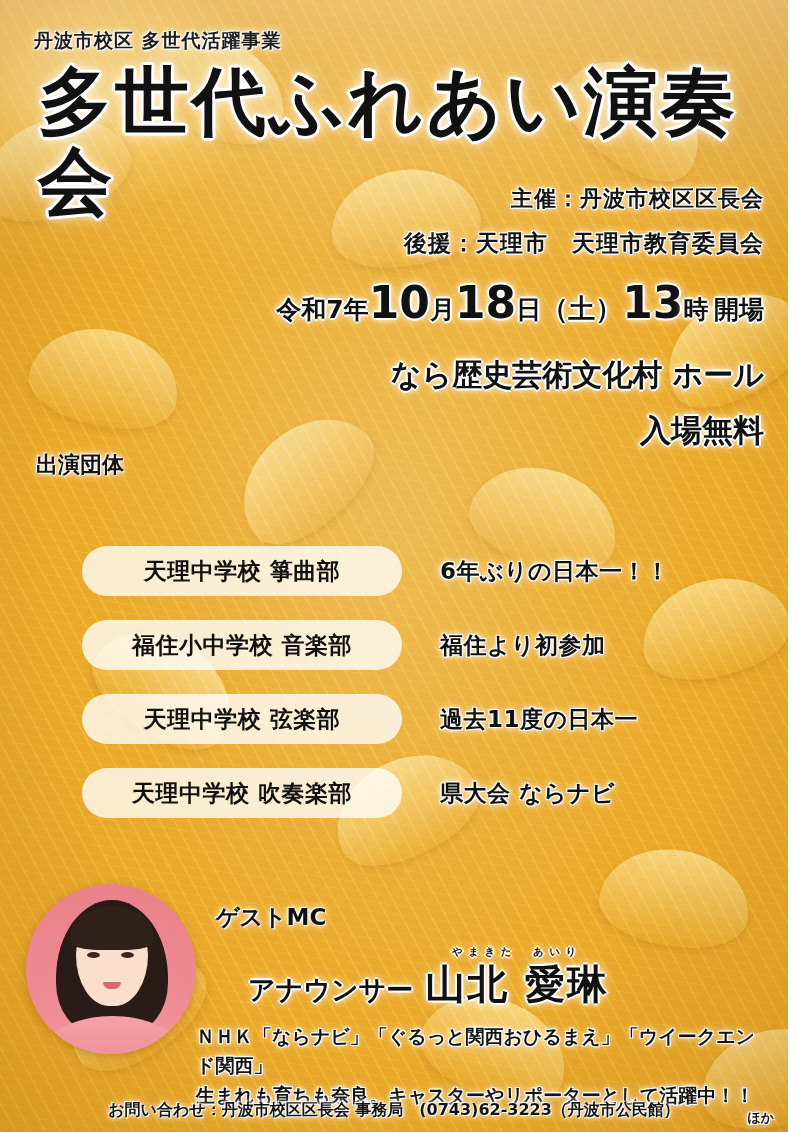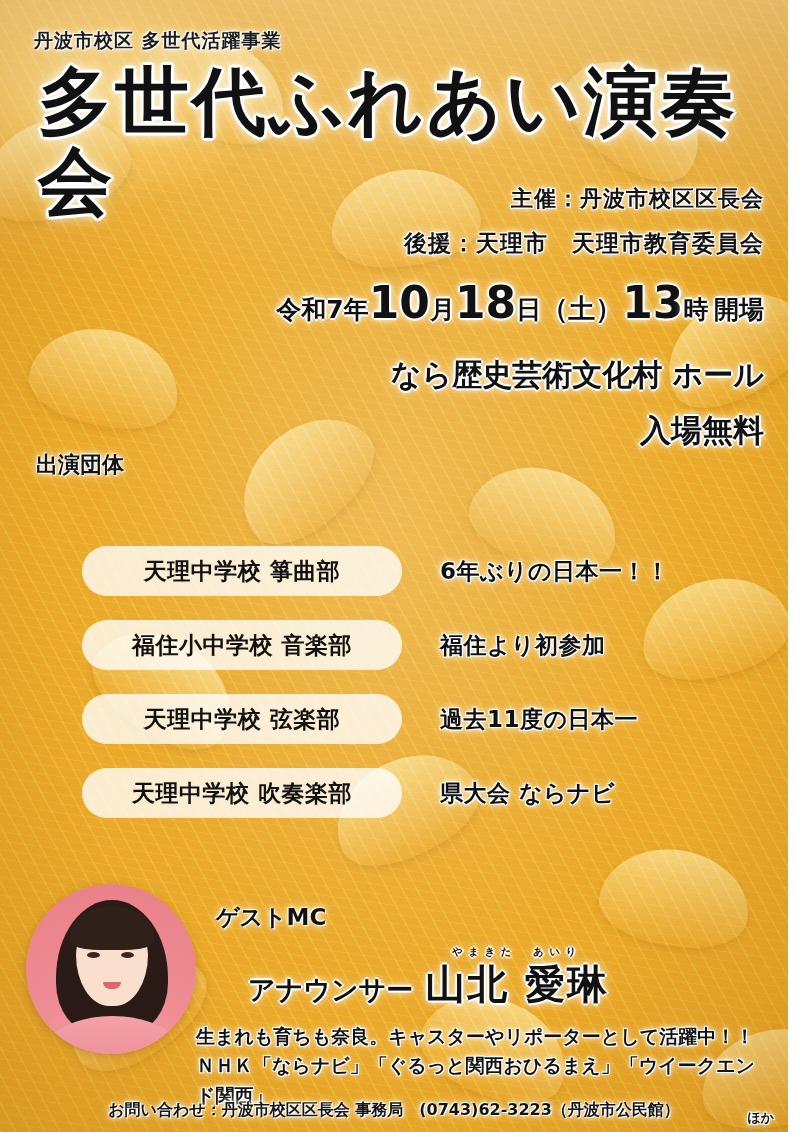--- a/index.html
+++ b/index.html
@@ -280,21 +280,21 @@
 
     <div id="mc-name-row" class="jp">
       <span class="role">アナウンサー</span>
       <span class="ruby-wrap">
         <span class="ruby-line">やまきた　あいり</span>
         <span class="name-main">山北 愛琳</span>
       </span>
     </div>
 
     <div id="mc-bio" class="jp">
+      <div>ＮＨＫ「ならナビ」「ぐるっと関西おひるまえ」「ウイークエンド関西」</div>
       <div>生まれも育ちも奈良。キャスターやリポーターとして活躍中！！</div>
-      <div>ＮＨＫ「ならナビ」「ぐるっと関西おひるまえ」「ウイークエンド関西」</div>
       <span class="small">ほか</span>
     </div>
 
     <div id="footer" class="jp">お問い合わせ：丹波市校区区長会 事務局　(0743)62-3223（丹波市公民館）</div>
 
   </div>
 </div>
 
 </body></html>

